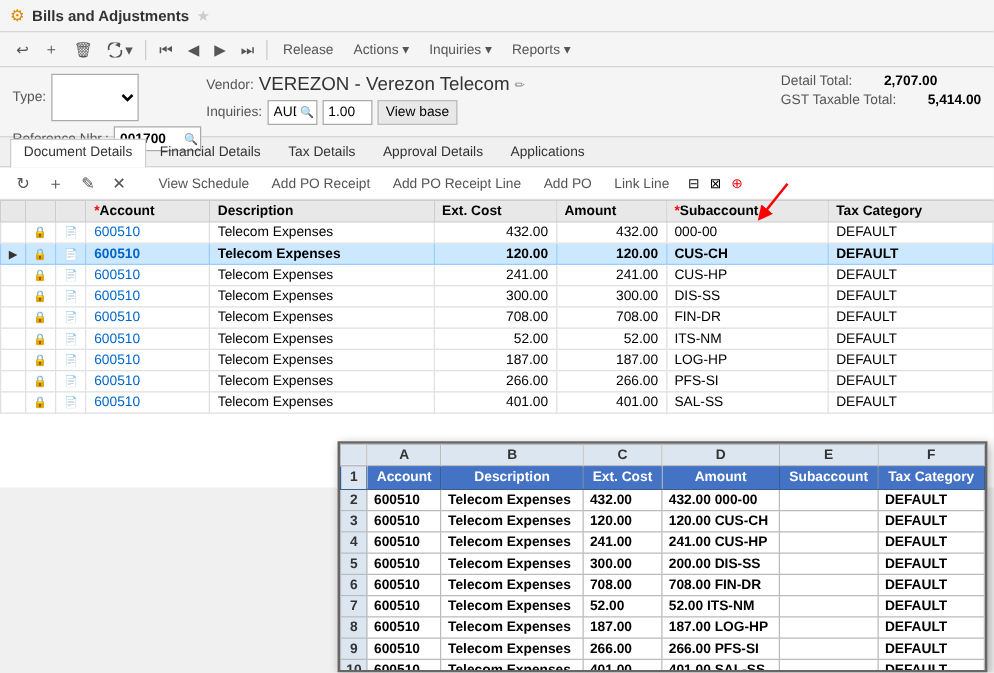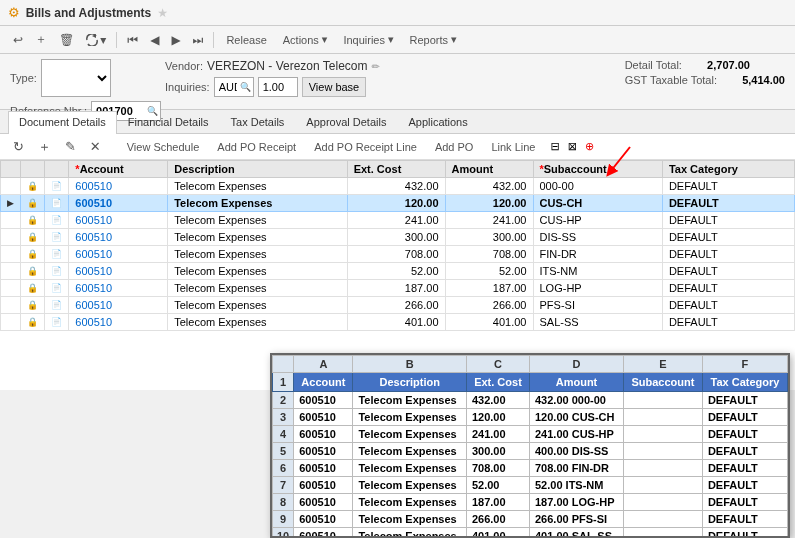--- a/index.html
+++ b/index.html
@@ -78,21 +78,21 @@
       font-size: 11px;
     }
     .form-select {
       border: 1px solid #aaa;
       background: white;
       padding: 18px 2px;
       height: 20px;
       font-size: 11px;
     }
     .form-column { display: flex; flex-direction: column; gap: 4px; }
-    .vendor-name { font-size: 12px; color: #333; }
+    .vendor-name { font-size: 15px; color: #333; }
     .totals-area { margin-left: auto; display: flex; flex-direction: column; gap: 3px; }
     .total-row { display: flex; gap: 8px; }
     .total-label { color: #555; }
     .total-value { font-weight: bold; min-width: 60px; text-align: right; }
     
     
     .tabs-bar {
       background: #f0f0f0;
       border-bottom: 1px solid #ccc;
       display: flex;
@@ -526,21 +526,21 @@
           <td class="excel-cell excel-bold">241.00</td>
           <td class="excel-cell excel-bold">241.00 CUS-HP</td>
           <td class="excel-cell excel-bold"></td>
           <td class="excel-cell excel-bold">DEFAULT</td>
         </tr>
         <tr>
           <td class="excel-row-num">5</td>
           <td class="excel-cell excel-bold">600510</td>
           <td class="excel-cell excel-bold">Telecom Expenses</td>
           <td class="excel-cell excel-bold">300.00</td>
-          <td class="excel-cell excel-bold">400.00 DIS-SS</td>
+          <td class="excel-cell excel-bold">200.00 DIS-SS</td>
           <td class="excel-cell excel-bold"></td>
           <td class="excel-cell excel-bold">DEFAULT</td>
         </tr>
         <tr>
           <td class="excel-row-num">6</td>
           <td class="excel-cell excel-bold">600510</td>
           <td class="excel-cell excel-bold">Telecom Expenses</td>
           <td class="excel-cell excel-bold">708.00</td>
           <td class="excel-cell excel-bold">708.00 FIN-DR</td>
           <td class="excel-cell excel-bold"></td>

